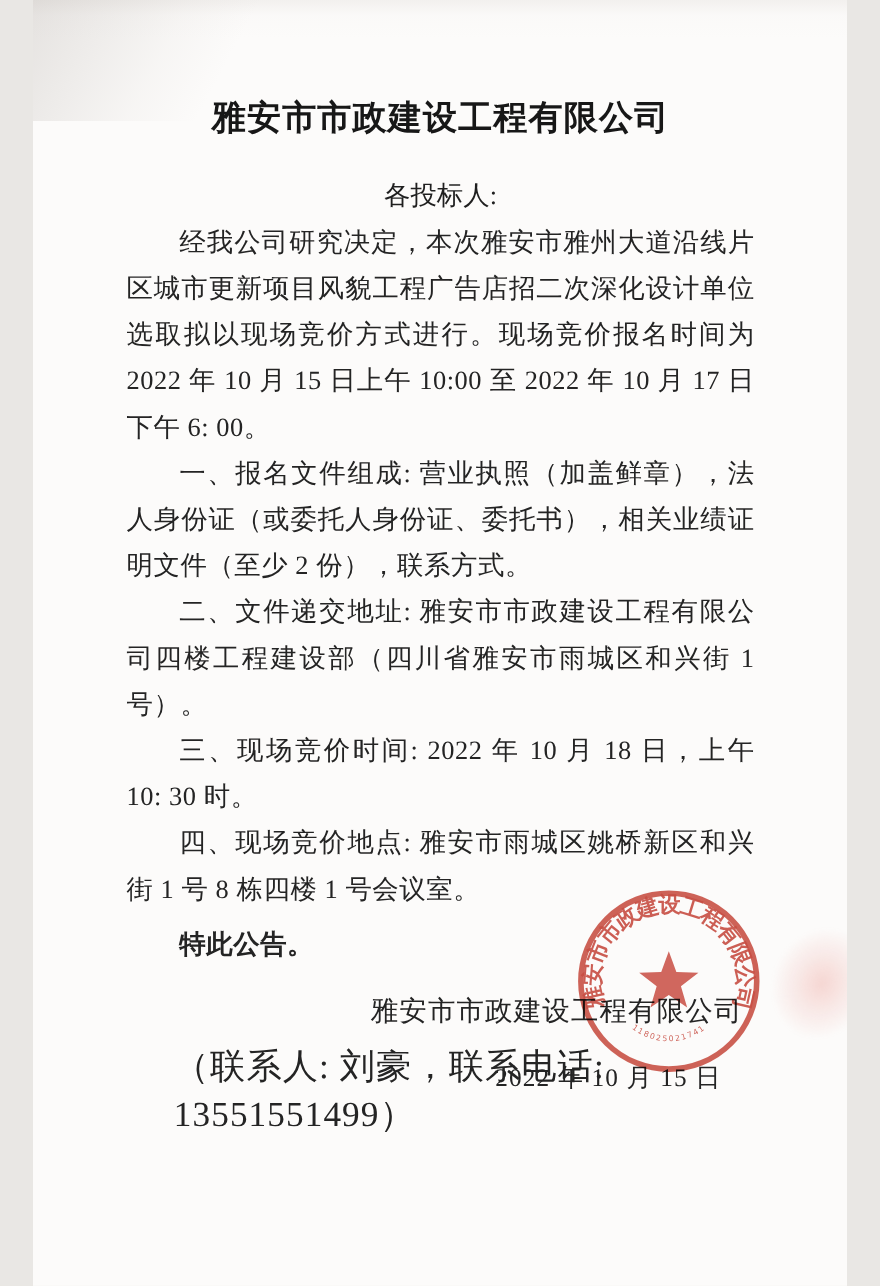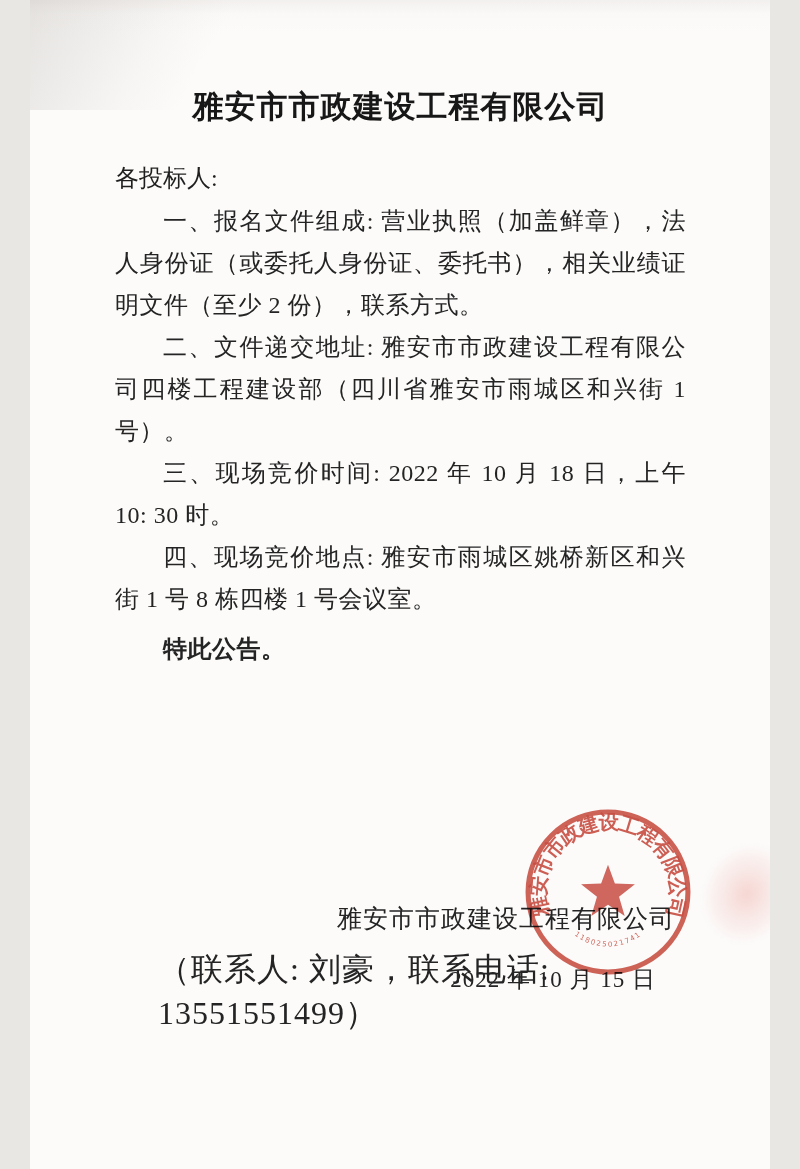--- a/index.html
+++ b/index.html
@@ -28,20 +28,21 @@
     line-height:46px;
     font-weight:bold;
     text-align:center;
     letter-spacing:1px;
     color:#171717;
   }
   .salutation{
     margin-top:26px;
     font-size:24px;
     line-height:44px;
+    text-align:center;
   }
   .para{
     margin:0;
     font-size:24px;
     line-height:42px;
     text-align:justify;
     text-indent:2em;
     letter-spacing:.5px;
     color:#242424;
   }
@@ -95,20 +96,21 @@
 
   <div class="corner-shade"></div>
 
   <div class="content">
     <h1 class="title">
       <div>雅安市市政建设工程有限公司</div>
     </h1>
 
     <div class="salutation">各投标人:</div>
 
+    <p class="para">经我公司研究决定，本次雅安市雅州大道沿线片区城市更新项目风貌工程广告店招二次深化设计单位选取拟以现场竞价方式进行。现场竞价报名时间为 2022 年 10 月 15 日上午 10:00 至 2022 年 10 月 17 日下午 6: 00。</p>
     <p class="para">一、报名文件组成: 营业执照（加盖鲜章），法人身份证（或委托人身份证、委托书），相关业绩证明文件（至少 2 份），联系方式。</p>
     <p class="para">二、文件递交地址: 雅安市市政建设工程有限公司四楼工程建设部（四川省雅安市雨城区和兴街 1 号）。</p>
     <p class="para">三、现场竞价时间: 2022 年 10 月 18 日，上午 10: 30 时。</p>
     <p class="para">四、现场竞价地点: 雅安市雨城区姚桥新区和兴街 1 号 8 栋四楼 1 号会议室。</p>
     <p class="para closing">特此公告。</p>
   </div>
 
   <div class="sig-company">雅安市市政建设工程有限公司</div>
   <div class="sig-date">2022 年 10 月 15 日</div>
   <div class="contact-line">（联系人: 刘豪，联系电话: 13551551499）</div>

